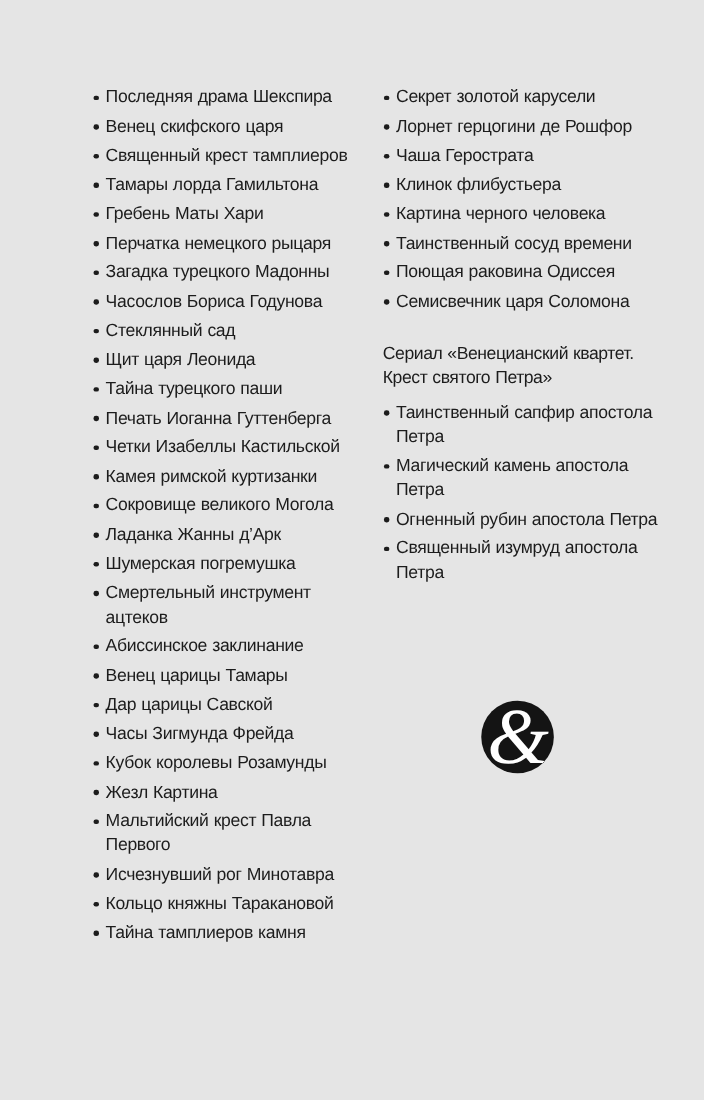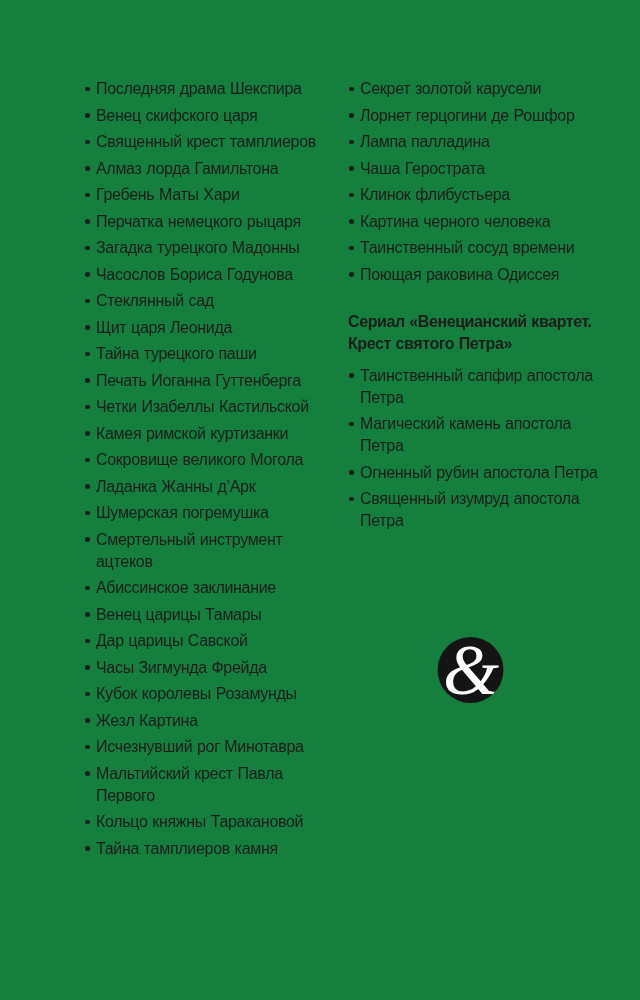--- a/index.html
+++ b/index.html
@@ -4,21 +4,21 @@
 <style>
   html, body {
     margin: 0;
     padding: 0;
     background: #ffffff;
   }
   .page {
     position: relative;
     width: 640px;
     height: 1000px;
-    background: #15803d;
+    background: #e5e5e5;
     font-family: "Liberation Sans", sans-serif;
     color: #1c1c1c;
     overflow: hidden;
   }
   .col {
     position: absolute;
     top: 78px;
   }
   .col-left  { left: 84px;  width: 250px; }
   .col-right { left: 348px; width: 256px; }
@@ -42,21 +42,21 @@
     left: 1px;
     top: 8.5px;
     width: 4.5px;
     height: 4.5px;
     border-radius: 50%;
     background: #1c1c1c;
   }
   .series-header {
     font-size: 16px;
     line-height: 22.5px;
-    font-weight: bold;
+    font-weight: normal;
     letter-spacing: -0.4px;
     margin: 25px 0 9px 0;
     word-spacing: 0.5px;
   }
   .logo {
     position: absolute;
     left: 430px;
     top: 629px;
     width: 81px;
     height: 82px;
@@ -74,58 +74,58 @@
 </head>
 <body>
 
 <div class="page">
 
   <div class="col col-left">
     <ul class="title-list">
         <li>Последняя драма Шекспира</li>
         <li>Венец скифского царя</li>
         <li>Священный крест тамплиеров</li>
-        <li>Алмаз лорда Гамильтона</li>
+        <li>Тамары лорда Гамильтона</li>
         <li>Гребень Маты Хари</li>
         <li>Перчатка немецкого рыцаря</li>
         <li>Загадка турецкого Мадонны</li>
         <li>Часослов Бориса Годунова</li>
         <li>Стеклянный сад</li>
         <li>Щит царя Леонида</li>
         <li>Тайна турецкого паши</li>
         <li>Печать Иоганна Гуттенберга</li>
         <li>Четки Изабеллы Кастильской</li>
         <li>Камея римской куртизанки</li>
         <li>Сокровище великого Могола</li>
         <li>Ладанка Жанны д’Арк</li>
         <li>Шумерская погремушка</li>
         <li>Смертельный инструмент ацтеков</li>
         <li>Абиссинское заклинание</li>
         <li>Венец царицы Тамары</li>
         <li>Дар царицы Савской</li>
         <li>Часы Зигмунда Фрейда</li>
         <li>Кубок королевы Розамунды</li>
         <li>Жезл Картина</li>
+        <li>Мальтийский крест Павла Первого</li>
         <li>Исчезнувший рог Минотавра</li>
-        <li>Мальтийский крест Павла Первого</li>
         <li>Кольцо княжны Таракановой</li>
         <li>Тайна тамплиеров камня</li>
       </ul>
   </div>
 
   <div class="col col-right">
     <ul class="title-list">
         <li>Секрет золотой карусели</li>
         <li>Лорнет герцогини де Рошфор</li>
-        <li>Лампа палладина</li>
         <li>Чаша Герострата</li>
         <li>Клинок флибустьера</li>
         <li>Картина черного человека</li>
         <li>Таинственный сосуд времени</li>
         <li>Поющая раковина Одиссея</li>
+        <li>Семисвечник царя Соломона</li>
       </ul>
 
     <h3 class="series-header">Сериал «Венецианский квартет. Крест святого Петра»</h3>
 
     <ul class="title-list">
         <li>Таинственный сапфир апостола Петра</li>
         <li>Магический камень апостола Петра</li>
         <li>Огненный рубин апостола Петра</li>
         <li>Священный изумруд апостола Петра</li>
       </ul>

